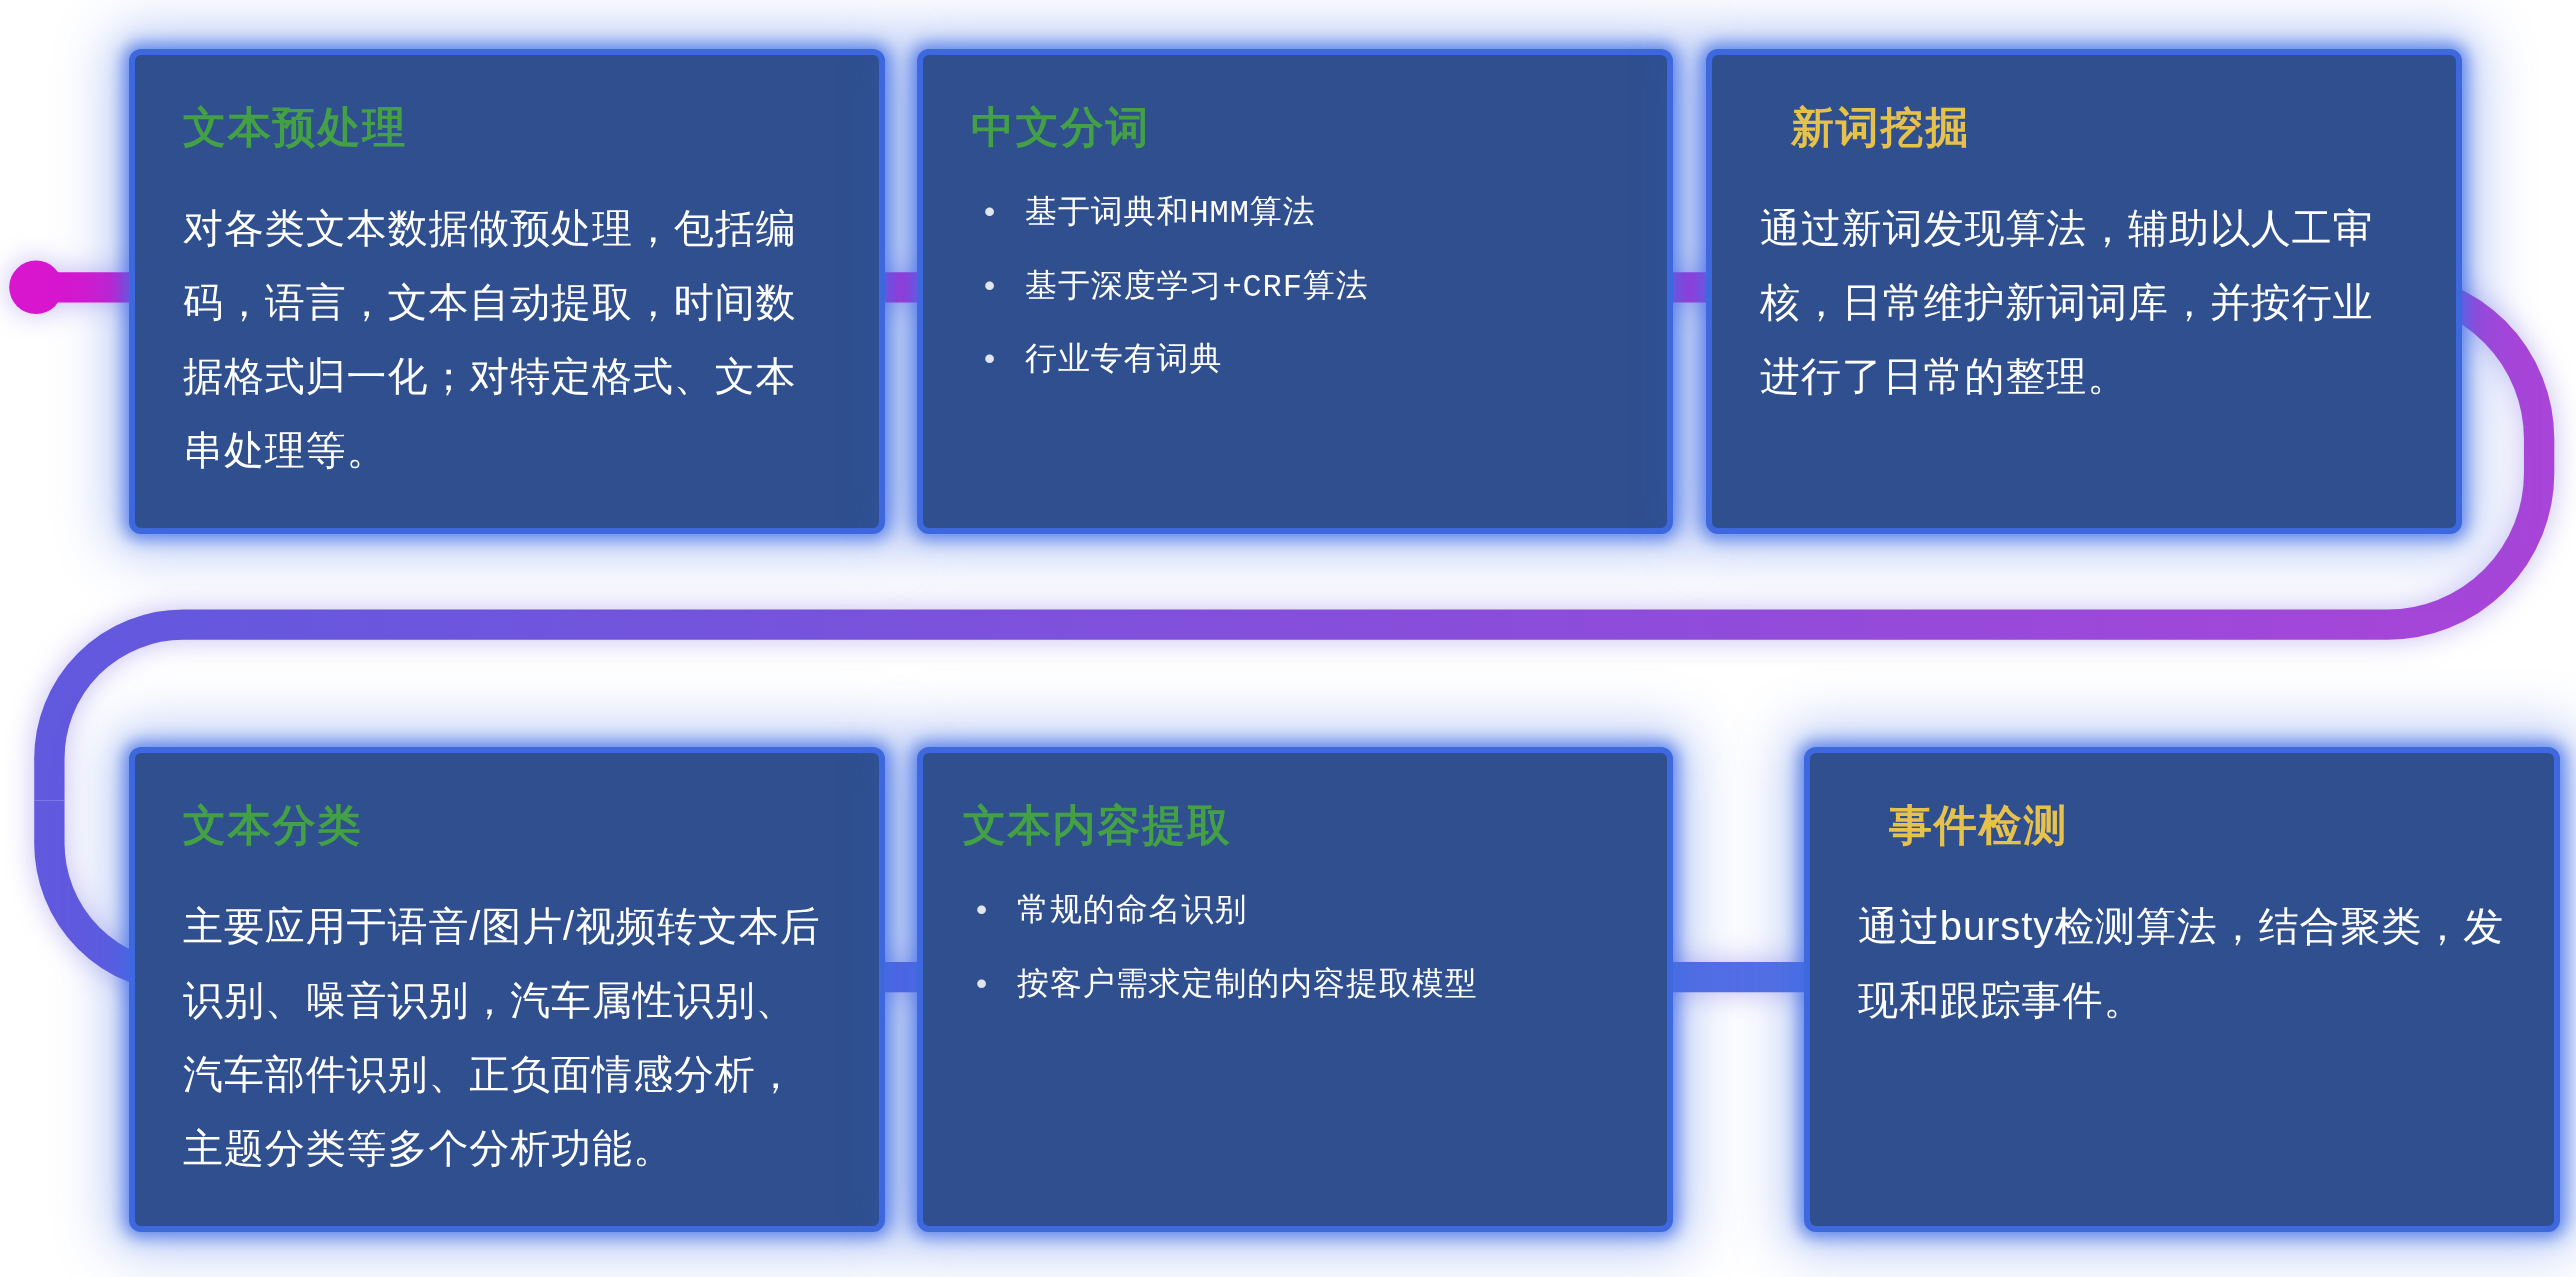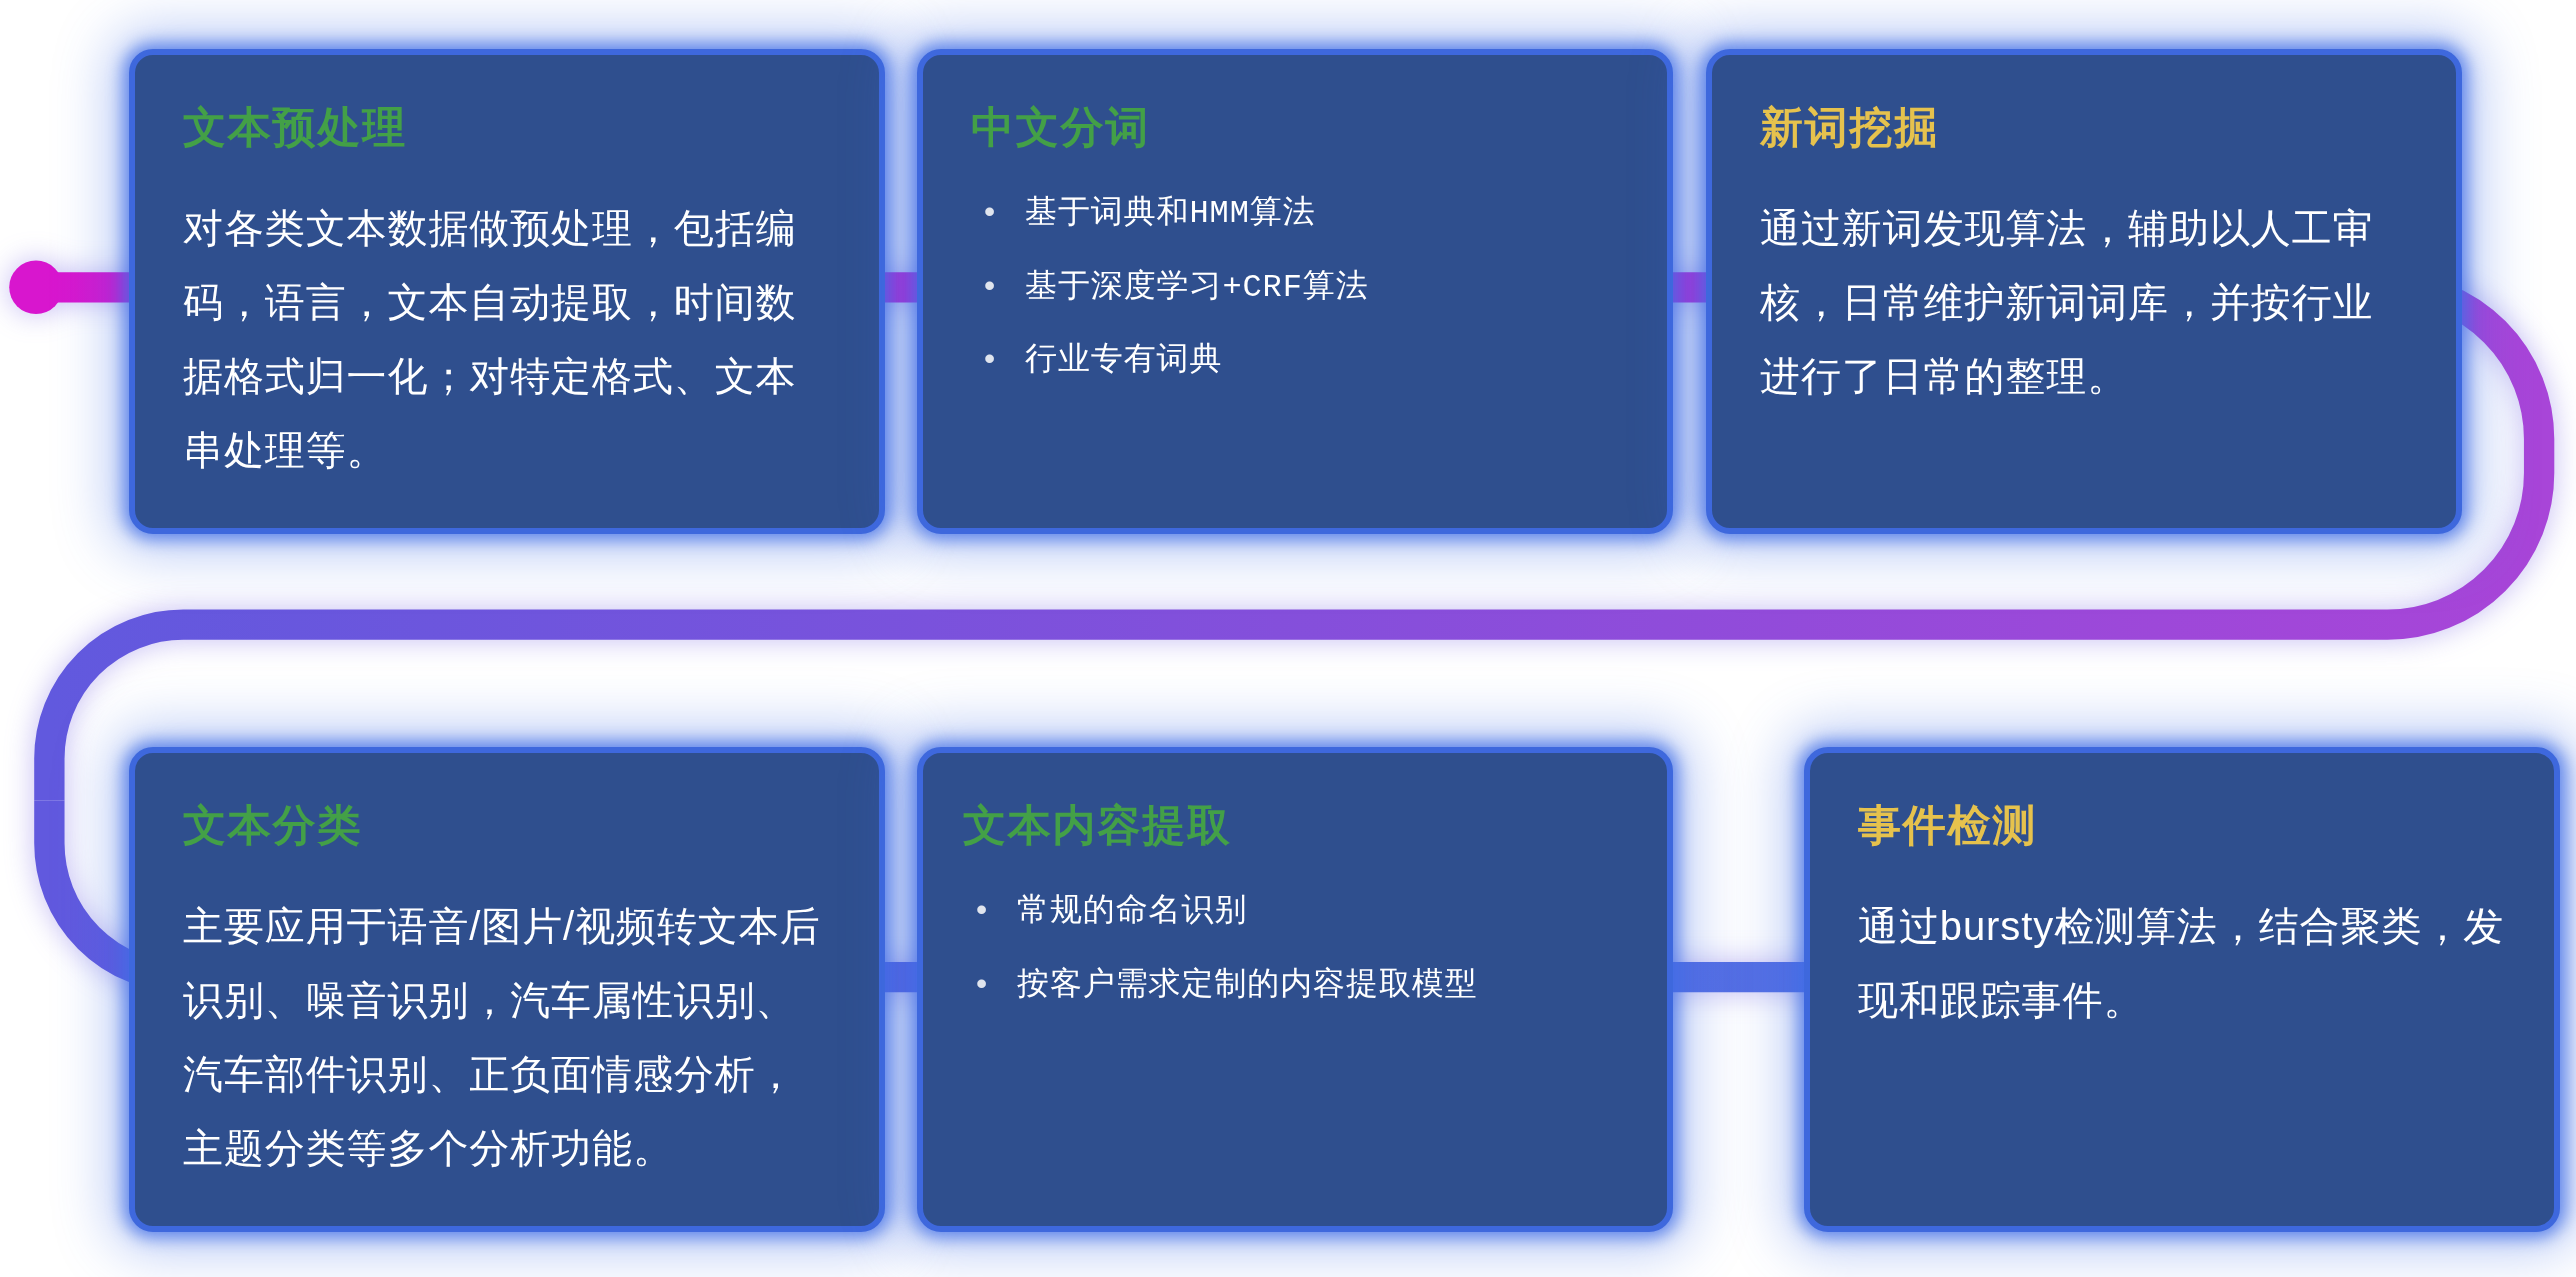--- a/index.html
+++ b/index.html
@@ -22,42 +22,42 @@
     z-index: 0;
     filter: drop-shadow(0 0 14.3px rgba(110, 90, 225, 0.40));
   }
   .card {
     position: absolute;
     width: 756px;
     height: 485px;
     box-sizing: border-box;
     background: var(--card_bg, #2F4F8E);
     border: 6.2px solid var(--card_border, #3E68DD);
-    border-radius: 24px;
+    border-radius: 12px;
     padding: 39px 48px;
     z-index: 1;
     box-shadow:
       0 0 16px 5.4px rgba(64, 110, 230, 0.75),
       0 0 54px 19.6px rgba(64, 110, 230, 0.35);
   }
   .card-1 { left: 129px;  top: 49px;  }
   .card-2 { left: 917px; top: 49px;  }
   .card-3 { left: 1706px; top: 49px;  }
   .card-4 { left: 129px;  top: 747px; }
   .card-5 { left: 917px; top: 747px; padding-left: 40px; }
   .card-6 { left: 1804px; top: 747px; }
 
   .card-title {
     font-size: 43px;
     font-weight: bold;
     letter-spacing: 1.8px;
     margin: 5.4px 0 34px 0;
   }
   .title-green  { color: var(--title_green, #43A047); }
-  .title-yellow { color: var(--title_yellow, #E6C24D); }
+  .title-yellow { color: var(--title_yellow, #E6C24D); margin-left: 31px; }
 
   .card-body {
     color: var(--body_text, #FFFFFF);
     font-size: 40px;
     line-height: 1.85;
     letter-spacing: 0.9px;
   }
   ul.card-bullets {
     list-style: none;
     margin: 0;

